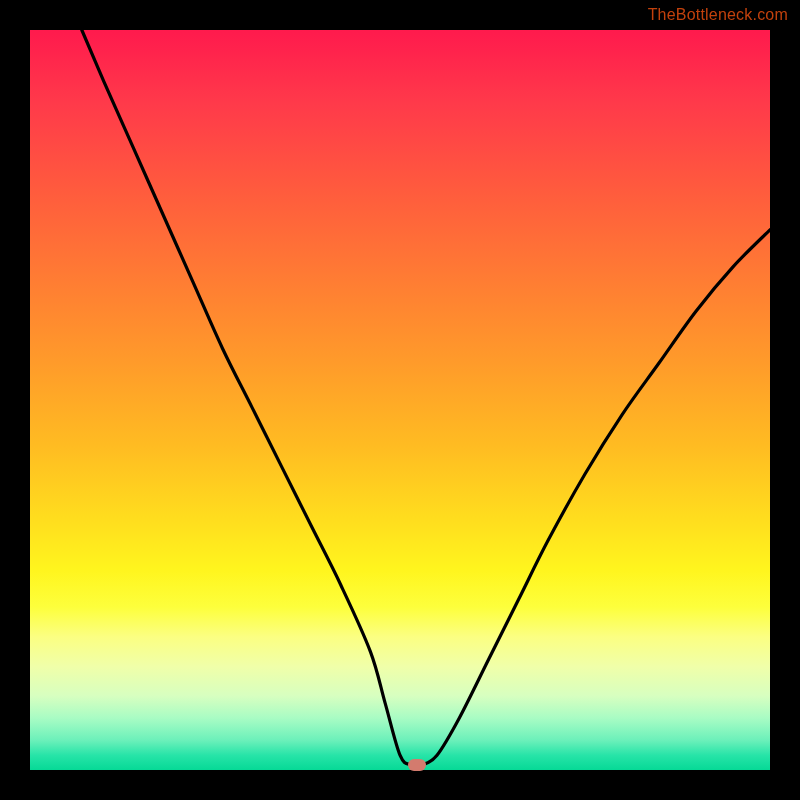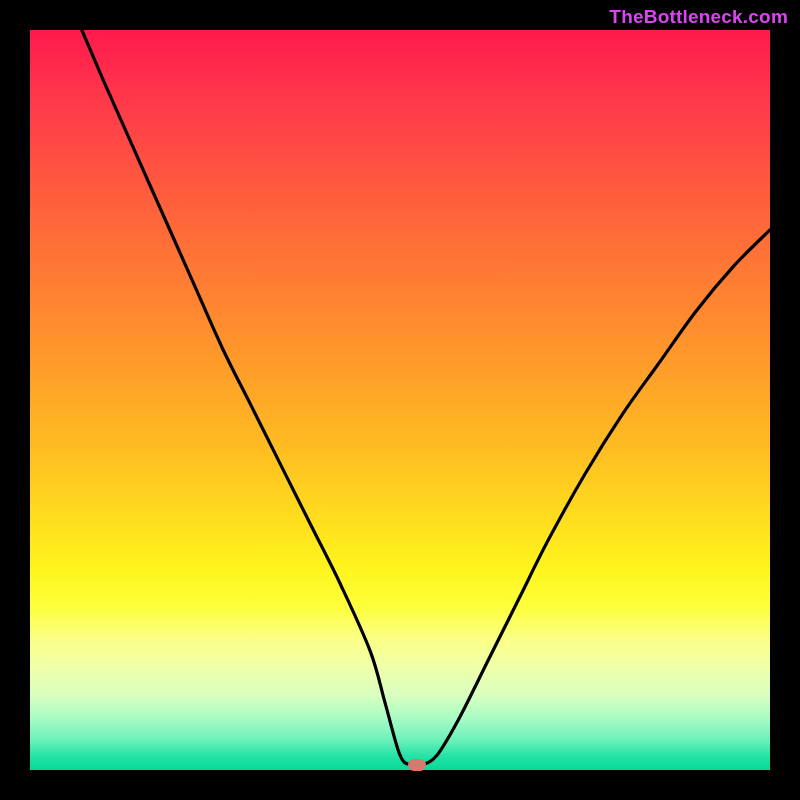--- a/index.html
+++ b/index.html
@@ -40,23 +40,23 @@
       #a8fcc4 93%,
       #6bf0ba 96%,
       #27e4a8 98%,
       #06d996 100%
     );
   }
   .watermark {
     position: absolute;
     top: 6px;
     right: 12px;
-    color: #d946ef;
-    font-size: 19px;
-    font-weight: 700;
+    color: #c2410c;
+    font-size: 16px;
+    font-weight: 400;
     letter-spacing: 0.2px;
     user-select: none;
   }
   svg.curve {
     position: absolute;
     left: 0;
     top: 0;
     width: 740px;
     height: 740px;
     overflow: visible;

